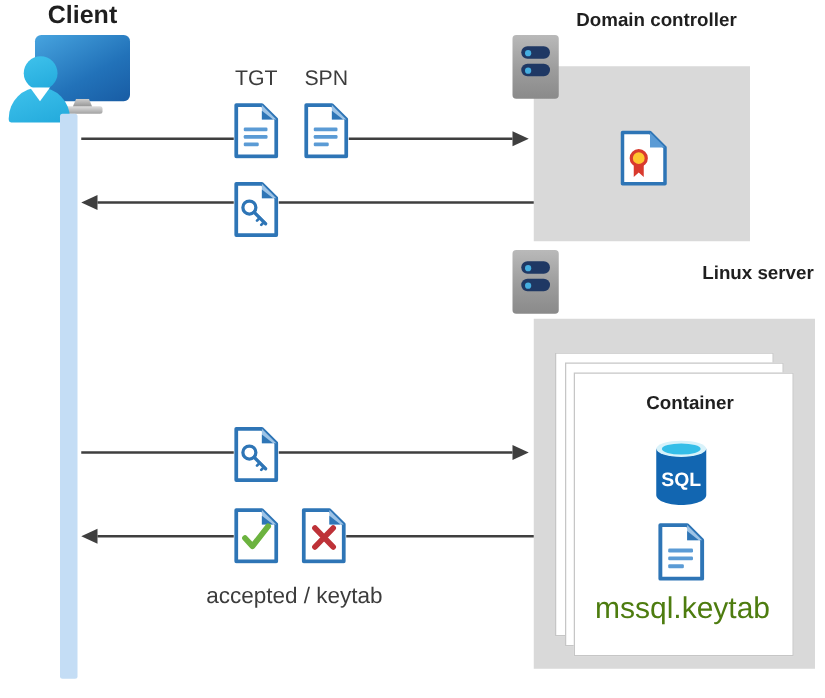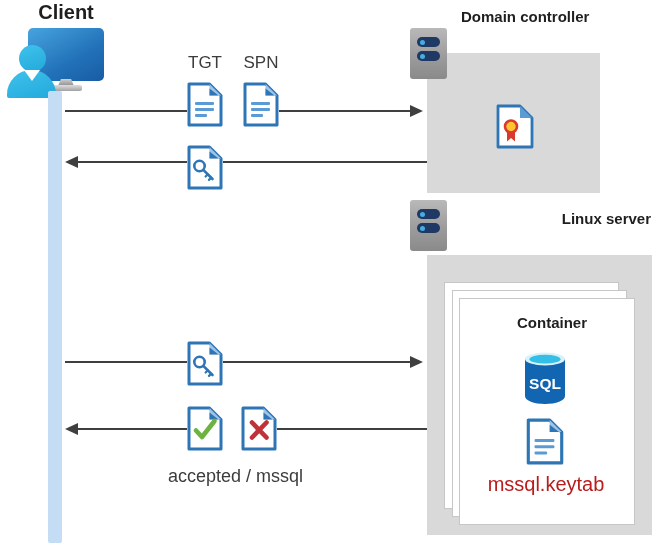--- a/index.html
+++ b/index.html
@@ -7,21 +7,21 @@
     position:relative; width:660px; height:558px; background:#ffffff;
     font-family:"Liberation Sans", sans-serif; overflow:hidden;
   }
   .abs { position:absolute; }
 
   
   .h-bold   { font-weight:bold; color:#1f1f1f; }
   .title-lg { font-size:15px; line-height:23px; }
   .lbl      { color:#3c3c3c; font-size:17px; }
   .caption  { color:#3c3c3c; font-size:18px; }
-  .keytab   { color:#b91c1c; font-size:20px; }
+  .keytab   { color:#4d7c0f; font-size:24px; }
   .center   { text-align:center; }
 
   
   .panel { background:#D9D9D9; }
   .card  { background:#ffffff; border:1px solid #C6C6C6; }
 
   
   .lifeline { background:#C4DDF5; border-radius:2px; }
 
   
@@ -190,15 +190,15 @@
 
   <svg class="abs" style="left:187px;top:406px;" width="36" height="45" viewBox="0 0 36 45">
     <use href="#sym-doc"></use>
       <use href="#sym-check"></use>
   </svg>
   <svg class="abs" style="left:241px;top:406px;" width="36" height="45" viewBox="0 0 36 45">
     <use href="#sym-doc"></use>
       <use href="#sym-x"></use>
   </svg>
 
-  <div class="abs caption center" style="left:148px;top:466px;width:175px;">accepted / mssql</div>
+  <div class="abs caption center" style="left:148px;top:466px;width:175px;">accepted / keytab</div>
 
 </div>
 
 </body></html>

